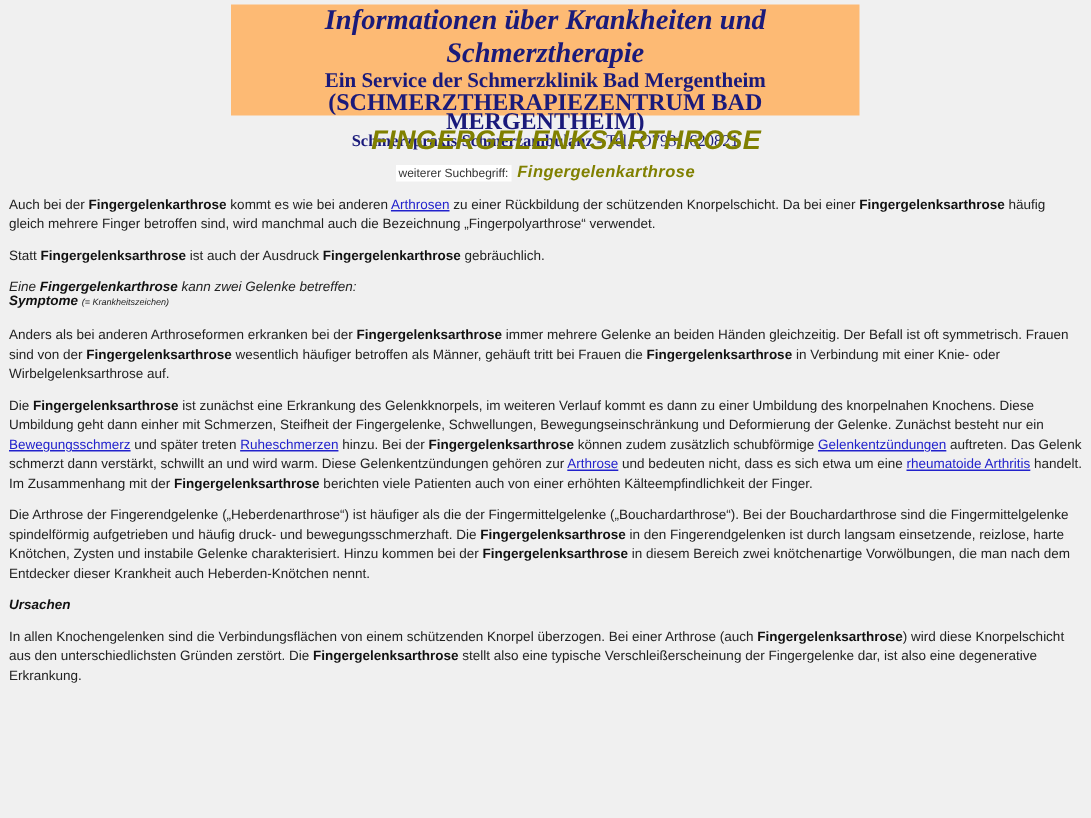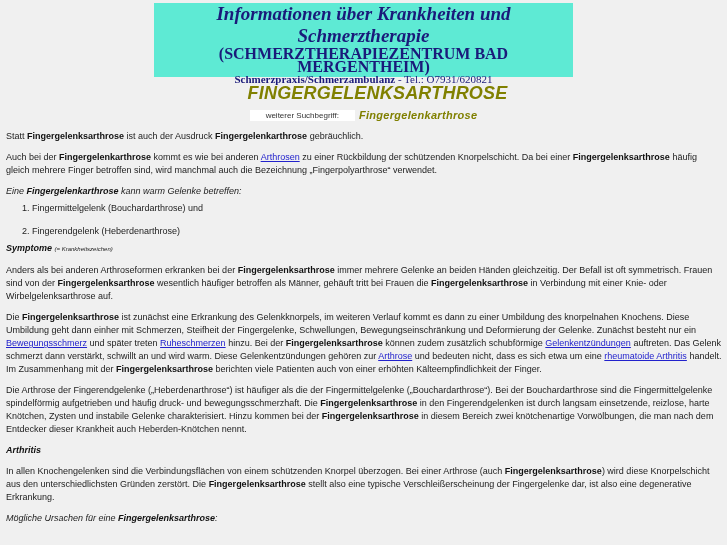--- a/index.html
+++ b/index.html
@@ -4,79 +4,75 @@
 <style>
   html, body { margin: 0; padding: 0; }
   body {
     width: 727px; height: 545px; overflow: hidden;
     background: #f0f0f0;
     font-family: "Liberation Sans", sans-serif;
     font-size: 9px; color: #222;
   }
   .banner {
     position: absolute; left: 154px; top: 3px; width: 419px; height: 74px;
-    background: #5eead4; text-align: center; color: #1a1a80;
+    background: #fdba74; text-align: center; color: #1a1a80;
     font-family: "Liberation Serif", serif;
   }
   .banner .b1 { font-size: 19px; font-weight: bold; font-style: italic; line-height: 22px; color: #1a1a7a; }
   .banner .b2 { font-size: 14px; font-weight: bold; line-height: 15px; color: #1a1a7a; }
   .banner .b3 { font-size: 16px; font-weight: bold; line-height: 13px; color: #1a1a7a; }
   .banner .b4 { font-size: 10px; line-height: 12px; color: #3d3db0; font-family: "Liberation Sans", sans-serif; }
   .banner .b5 { font-size: 11px; line-height: 13px; color: #1a1a7a; }
   .banner .b5 b { font-weight: bold; }
   .title {
     position: absolute; left: 0; top: 83px; width: 755px; text-align: center;
     font-size: 18px; font-weight: bold; font-style: italic; color: #808000; letter-spacing: 0.2px;
   }
   .subtitle {
     position: absolute; left: 0; top: 109px; width: 727px; text-align: center;
   }
-  .subtitle .lbl { background: #fff; font-size: 8px; padding: 1px 16px; color: #333; vertical-align: middle; }
+  .subtitle .lbl { background: #fff; font-size: 8px; padding: 1px 2px; color: #333; vertical-align: middle; }
   .subtitle .term { font-size: 11px; font-weight: bold; font-style: italic; color: #808000; margin-left: 4px; vertical-align: middle; letter-spacing: 0.3px; }
   .content { position: absolute; left: 6px; top: 130px; width: 716px; line-height: 13px; }
   .content p { margin: 0 0 8px 0; }
   .content b { font-weight: bold; color: #111; }
   .content a { color: #2222cc; text-decoration: underline; }
   .content ol { margin: 4px 0 8px 0; padding-left: 26px; }
   .content ol li { margin-bottom: 10px; }
   .sym-note { font-size: 6px; font-style: italic; }
 </style>
 </head>
 <body>
 
 <div class="banner">
   <div class="b1">Informationen über Krankheiten und Schmerztherapie</div>
+  <div class="b2">Ein Service der Schmerzklinik Bad Mergentheim</div>
   <div class="b3">(SCHMERZTHERAPIEZENTRUM BAD MERGENTHEIM)</div>
   <div class="b5"><b>Schmerzpraxis/Schmerzambulanz</b><span> - Tel.: O7931/620821</span></div>
 </div>
 
 <div class="title">FINGERGELENKSARTHROSE</div>
 <div class="subtitle">
   <span class="lbl">weiterer Suchbegriff:</span><span class="term">Fingergelenkarthrose</span>
 </div>
 
 <div class="content">
+  <p><span>Auch bei der </span><b>Fingergelenkarthrose</b><span> kommt es wie bei anderen </span><a href="#">Arthrosen</a><span> zu einer Rückbildung der schützenden Knorpelschicht. Da bei einer </span><b>Fingergelenksarthrose</b><span> häufig gleich mehrere Finger betroffen sind, wird manchmal auch die Bezeichnung „Fingerpolyarthrose“ verwendet.</span></p>
+
   <p><span>Statt </span><b>Fingergelenksarthrose</b><span> ist auch der Ausdruck </span><b>Fingergelenkarthrose</b><span> gebräuchlich.</span></p>
 
-  <p><span>Auch bei der </span><b>Fingergelenkarthrose</b><span> kommt es wie bei anderen </span><a href="#">Arthrosen</a><span> zu einer Rückbildung der schützenden Knorpelschicht. Da bei einer </span><b>Fingergelenksarthrose</b><span> häufig gleich mehrere Finger betroffen sind, wird manchmal auch die Bezeichnung „Fingerpolyarthrose“ verwendet.</span></p>
 
-
-  <p style="font-style:italic;margin-bottom:2px"><span>Eine </span><b>Fingergelenkarthrose</b><span> kann warm Gelenke betreffen:</span></p>
-  <ol>
-    <li>Fingermittelgelenk (Bouchardarthrose) und</li>
-    <li>Fingerendgelenk (Heberdenarthrose)</li>
-  </ol>
+  <p style="font-style:italic;margin-bottom:2px"><span>Eine </span><b>Fingergelenkarthrose</b><span> kann zwei Gelenke betreffen:</span></p>
 
   <p style="margin-top:-6px"><b style="font-style:italic">Symptome</b> <span class="sym-note">(= Krankheitszeichen)</span></p>
 
   <p><span>Anders als bei anderen Arthroseformen erkranken bei der </span><b>Fingergelenksarthrose</b><span> immer mehrere Gelenke an beiden Händen gleichzeitig. Der Befall ist oft symmetrisch. Frauen sind von der </span><b>Fingergelenksarthrose</b><span> wesentlich häufiger betroffen als Männer, gehäuft tritt bei Frauen die </span><b>Fingergelenksarthrose</b><span> in Verbindung mit einer Knie- oder Wirbelgelenksarthrose auf.</span></p>
 
   <p><span>Die </span><b>Fingergelenksarthrose</b><span> ist zunächst eine Erkrankung des Gelenkknorpels, im weiteren Verlauf kommt es dann zu einer Umbildung des knorpelnahen Knochens. Diese Umbildung geht dann einher mit Schmerzen, Steifheit der Fingergelenke, Schwellungen, Bewegungseinschränkung und Deformierung der Gelenke. Zunächst besteht nur ein </span><a href="#">Bewegungsschmerz</a><span> und später treten </span><a href="#">Ruheschmerzen</a><span> hinzu. Bei der </span><b>Fingergelenksarthrose</b><span> können zudem zusätzlich schubförmige </span><a href="#">Gelenkentzündungen</a><span> auftreten. Das Gelenk schmerzt dann verstärkt, schwillt an und wird warm. Diese Gelenkentzündungen gehören zur </span><a href="#">Arthrose</a><span> und bedeuten nicht, dass es sich etwa um eine </span><a href="#">rheumatoide Arthritis</a><span> handelt. Im Zusammenhang mit der </span><b>Fingergelenksarthrose</b><span> berichten viele Patienten auch von einer erhöhten Kälteempfindlichkeit der Finger.</span></p>
 
   <p><span>Die Arthrose der Fingerendgelenke („Heberdenarthrose“) ist häufiger als die der Fingermittelgelenke („Bouchardarthrose“). Bei der Bouchardarthrose sind die Fingermittelgelenke spindelförmig aufgetrieben und häufig druck- und bewegungsschmerzhaft. Die </span><b>Fingergelenksarthrose</b><span> in den Fingerendgelenken ist durch langsam einsetzende, reizlose, harte Knötchen, Zysten und instabile Gelenke charakterisiert. Hinzu kommen bei der </span><b>Fingergelenksarthrose</b><span> in diesem Bereich zwei knötchenartige Vorwölbungen, die man nach dem Entdecker dieser Krankheit auch Heberden-Knötchen nennt.</span></p>
 
-  <p><b style="font-style:italic">Arthritis</b></p>
+  <p><b style="font-style:italic">Ursachen</b></p>
 
   <p><span>In allen Knochengelenken sind die Verbindungsflächen von einem schützenden Knorpel überzogen. Bei einer Arthrose (auch </span><b>Fingergelenksarthrose</b><span>) wird diese Knorpelschicht aus den unterschiedlichsten Gründen zerstört. Die </span><b>Fingergelenksarthrose</b><span> stellt also eine typische Verschleißerscheinung der Fingergelenke dar, ist also eine degenerative Erkrankung.</span></p>
 
-  <p style="font-style:italic"><span>Mögliche Ursachen für eine </span><b>Fingergelenksarthrose</b><span>:</span></p>
 
 </div>
 
 </body></html>

